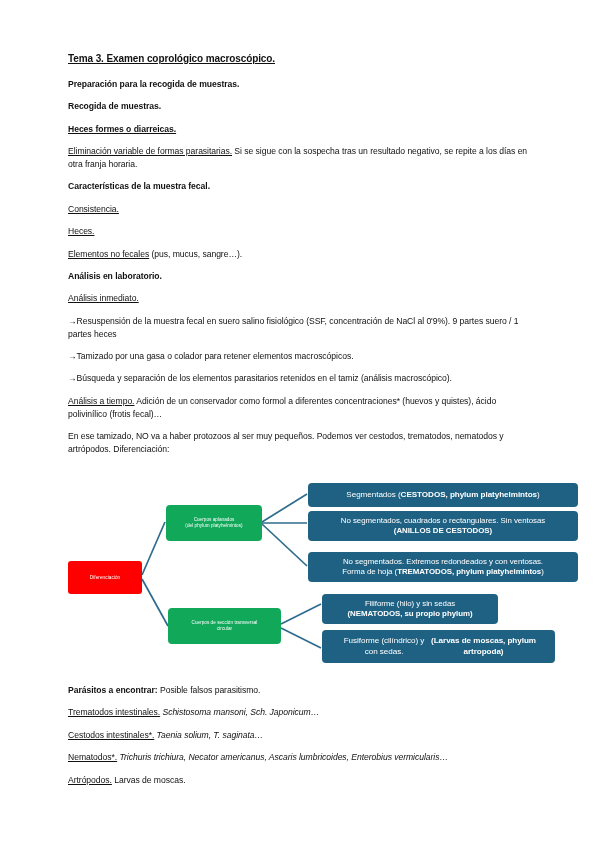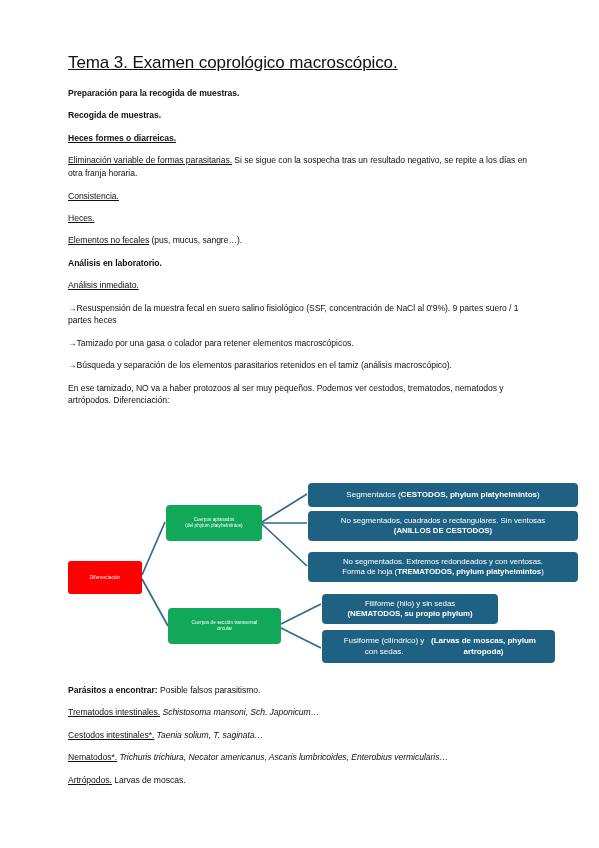--- a/index.html
+++ b/index.html
@@ -19,22 +19,22 @@
     overflow: hidden;
     box-sizing: border-box;
   }
   .content {
     position: absolute;
     left: 68px;
     top: 52px;
     width: 464px;
   }
   .doc-title {
-    font-size: 17px;
-    font-weight: normal;
+    font-size: 10px;
+    font-weight: bold;
     color: #111111;
     text-decoration: underline;
     letter-spacing: -0.1px;
     margin: 0 0 13px 0;
     line-height: 1.3;
   }
   p.para {
     font-size: 8.6px;
     color: #111111;
     line-height: 1.5;
@@ -110,20 +110,23 @@
     </p>
 
     <p class="para">
       <span class="bu">Heces formes o diarreicas.</span>
     </p>
 
     <p class="para">
       <span class="u">Eliminación variable de formas parasitarias.</span><span> Si se sigue con la sospecha tras un resultado negativo, se repite a los días en otra franja horaria.</span>
     </p>
 
+    <p class="para">
+      <span class="b">Características de la muestra fecal.</span>
+    </p>
 
     <p class="para">
       <span class="u">Consistencia.</span>
     </p>
 
     <p class="para">
       <span class="u">Heces.</span>
     </p>
 
     <p class="para">
@@ -143,20 +146,23 @@
     </p>
 
     <p class="para">
       <span>→Tamizado por una gasa o colador para retener elementos macroscópicos.</span>
     </p>
 
     <p class="para">
       <span>→Búsqueda y separación de los elementos parasitarios retenidos en el tamiz (análisis macroscópico).</span>
     </p>
 
+    <p class="para">
+      <span class="u">Análisis a tiempo.</span><span> Adición de un conservador como formol a diferentes concentraciones* (huevos y quistes), ácido polivinílico (frotis fecal)…</span>
+    </p>
 
     <p class="para">
       <span>En ese tamizado, NO va a haber protozoos al ser muy pequeños. Podemos ver cestodos, trematodos, nematodos y artrópodos. Diferenciación:</span>
     </p>
 
   </div>
 
   <div class="diagram">
 
     <svg width="599" height="198">

